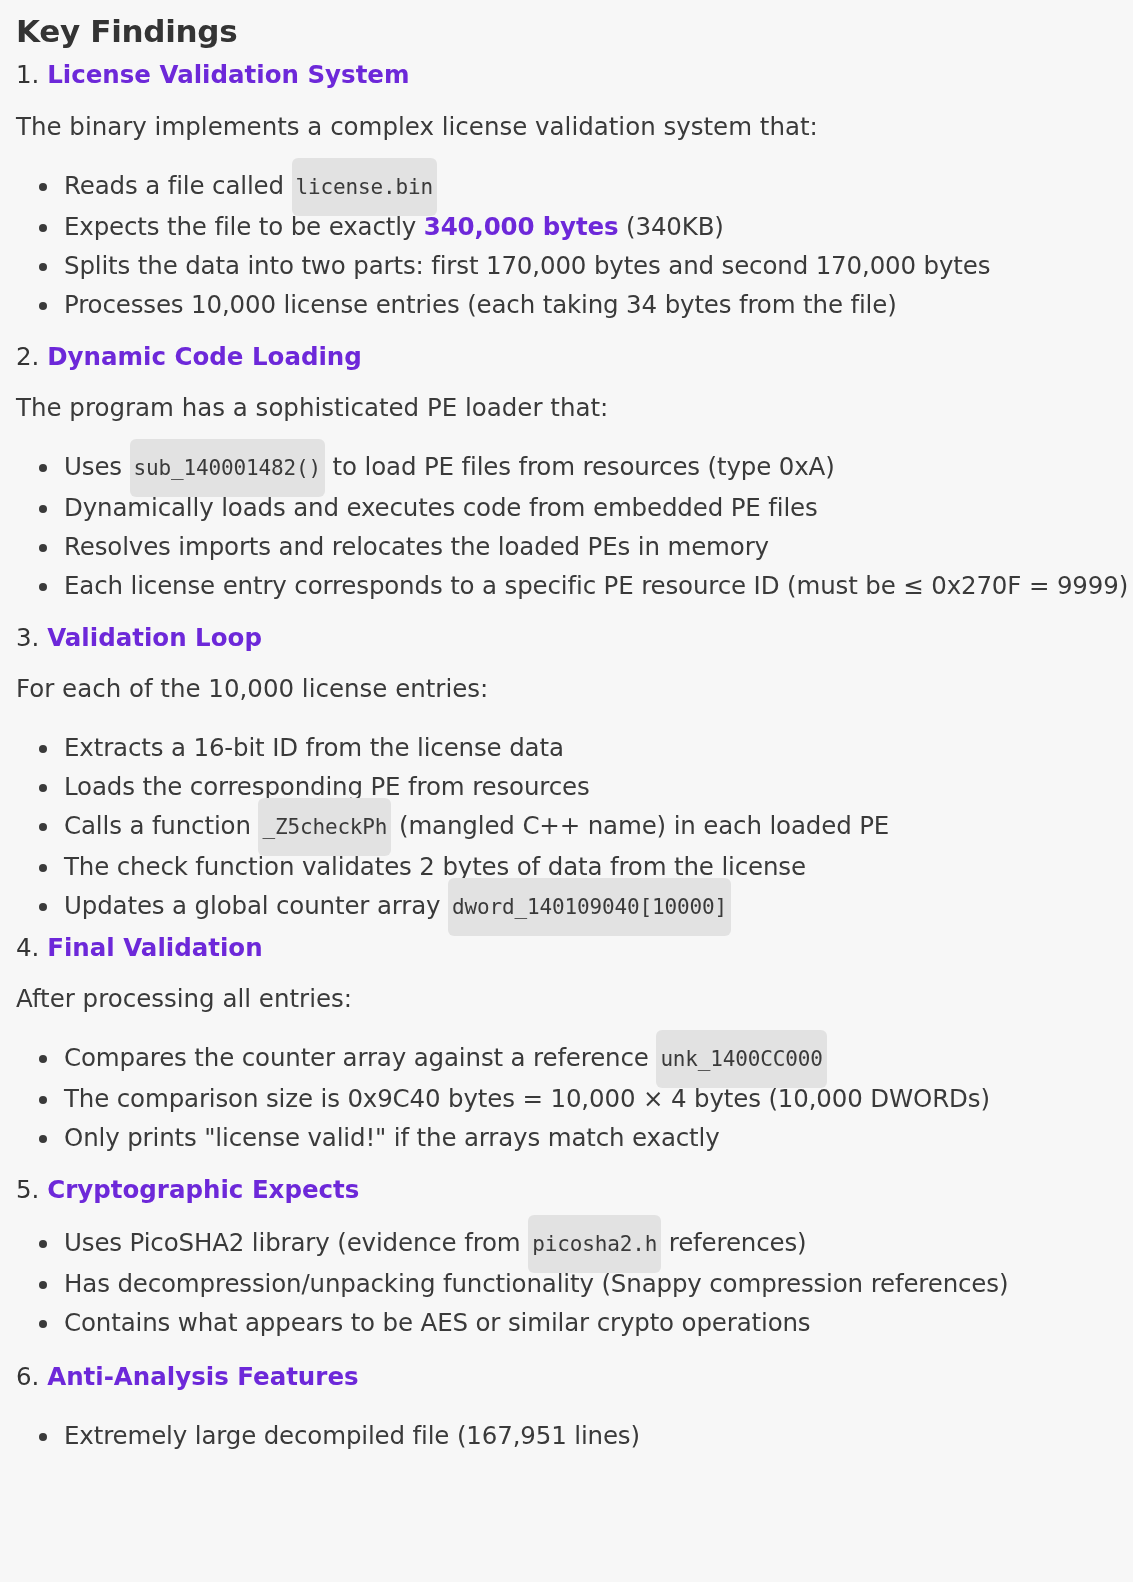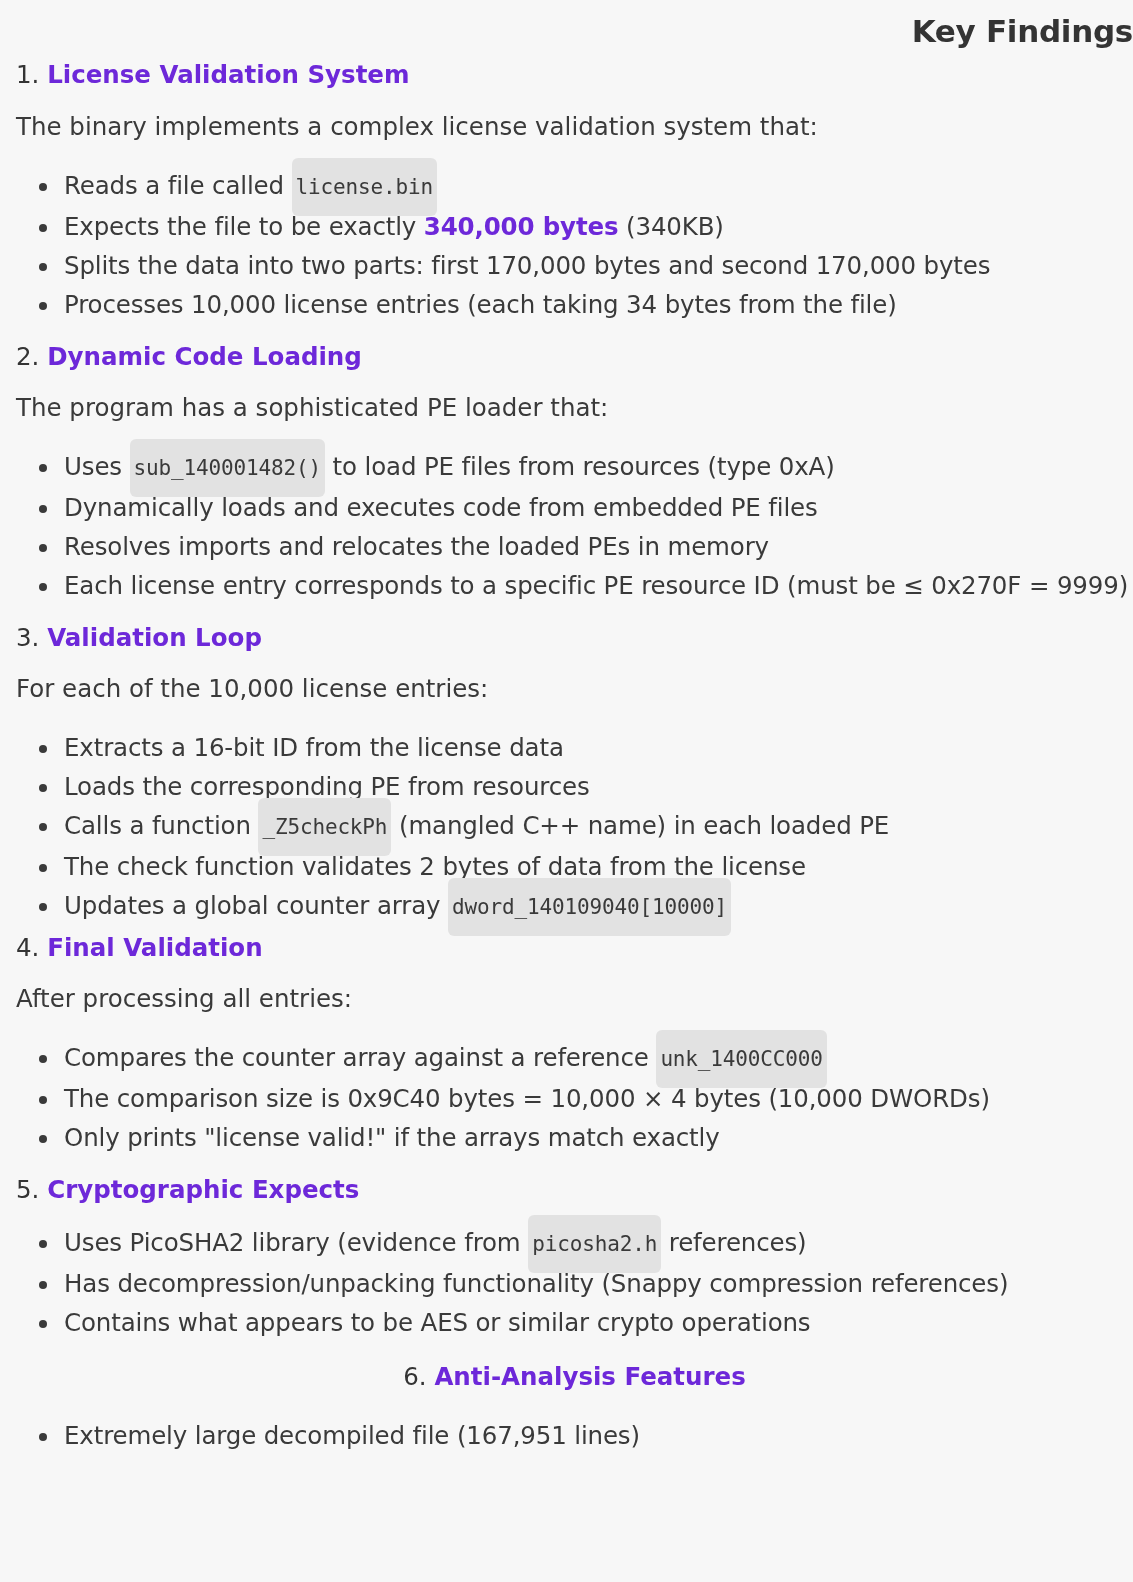--- a/index.html
+++ b/index.html
@@ -4,21 +4,21 @@
 <style>
   html, body { margin: 0; padding: 0; }
   body {
     width: 1133px; height: 1582px; overflow: hidden;
     background: #f7f7f7; color: #3a3a3a;
     font-family: "DejaVu Sans", "Liberation Sans", sans-serif;
   }
   .doc { padding: 6px 0 0 16px; }
   h2 {
     font-size: 31px; font-weight: bold; margin: 0; height: 50px; line-height: 50px;
-    color: #343434; letter-spacing: -0.3px; text-align: right;
+    color: #343434; letter-spacing: -0.3px;
   }
   h3 {
     font-size: 24.5px; font-weight: normal; margin: 0; line-height: 34px; color: #343434;
   }
   h3 b { font-weight: bold; }
   p.lead { font-size: 24.5px; margin: 0; line-height: 34px; }
   ul { margin: 0; padding: 0 0 0 48px; list-style: none; }
   li { font-size: 24.5px; line-height: 39px; position: relative; white-space: nowrap; letter-spacing: -0.15px; }
   li::before { content: ""; position: absolute; left: -25px; top: 17px; width: 8px; height: 8px; border-radius: 50%; background: #3a3a3a; }
   code {
@@ -75,19 +75,19 @@
       </section>
       <section>
         <h3 style="margin-top: 0px;"><span>5.</span> <b>Cryptographic Expects</b></h3>
         <ul style="margin-top: 16px; margin-bottom: 18px;">
           <li><span>Uses PicoSHA2 library (evidence from </span><code>picosha2.h</code><span> references)</span></li>
           <li><span>Has decompression/unpacking functionality (Snappy compression references)</span></li>
           <li><span>Contains what appears to be AES or similar crypto operations</span></li>
         </ul>
       </section>
       <section>
-        <h3 style="margin-top: 0px; text-align: center;"><span>6.</span> <b>Anti-Analysis Features</b></h3>
+        <h3 style="margin-top: 0px;"><span>6.</span> <b>Anti-Analysis Features</b></h3>
         <ul style="margin-top: 22px; margin-bottom: 0px;">
           <li><span>Extremely large decompiled file (167,951 lines)</span></li>
         </ul>
       </section>
     </div>
 </div>
 
 </body></html>

